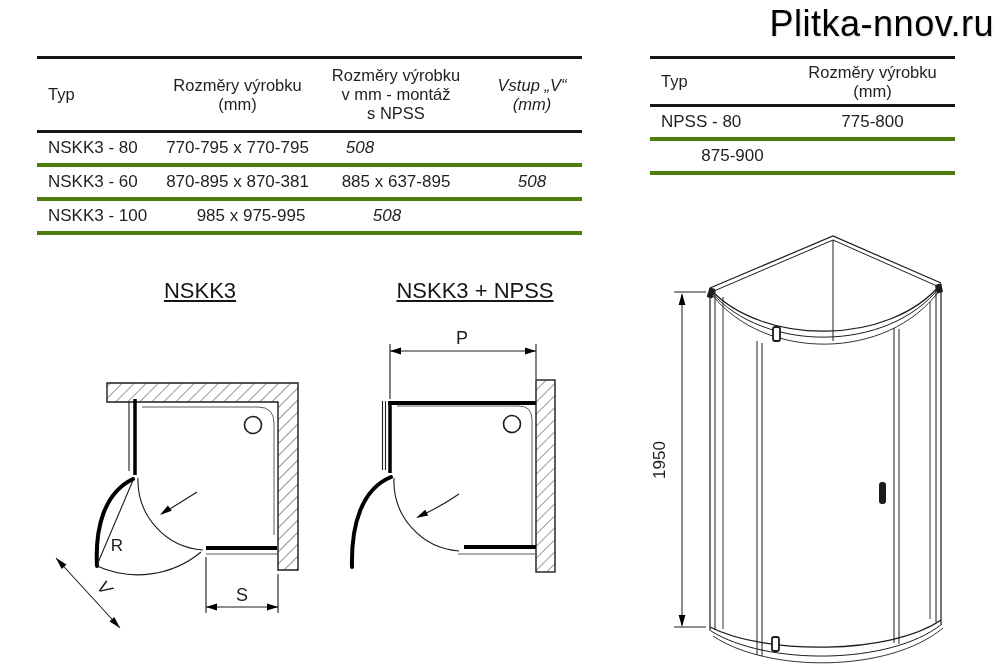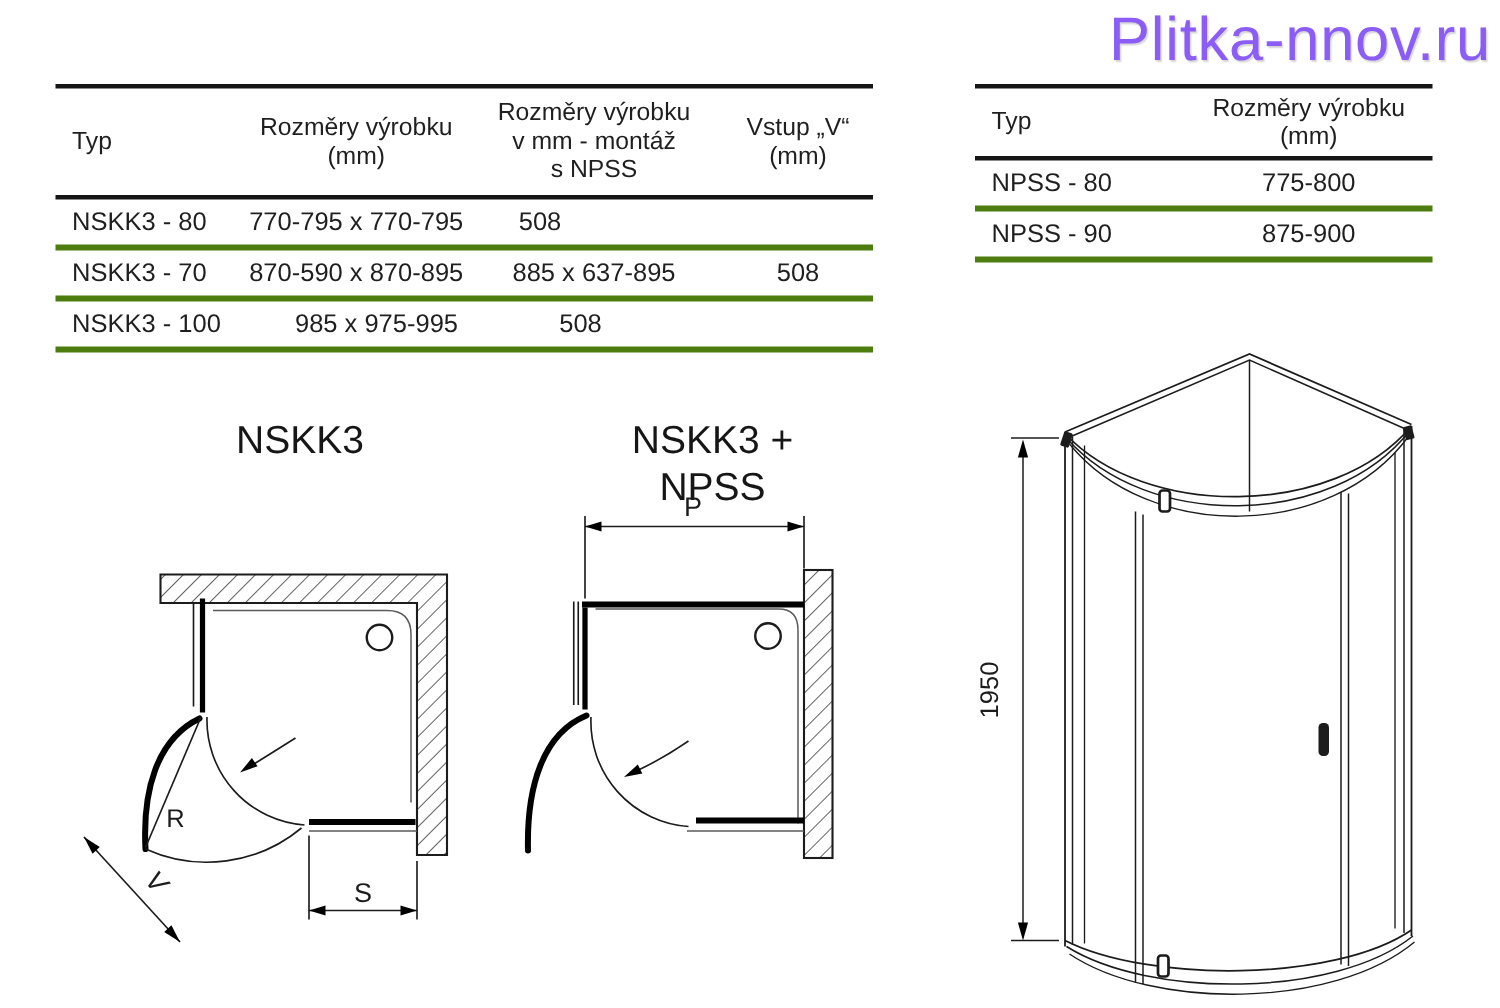--- a/index.html
+++ b/index.html
@@ -3,47 +3,47 @@
 <meta charset="utf-8">
 <style>
   html,body{margin:0;padding:0;}
   body{
     width:1000px;height:672px;position:relative;background:#ffffff;
     font-family:"Liberation Sans",sans-serif;color:#1f1f1f;overflow:hidden;
   }
   
   .watermark{
     position:absolute;top:3px;right:6px;
-    font-size:41px;letter-spacing:.5px;font-weight:400;
-    color:#8b5cf6;
+    font-size:36px;letter-spacing:.5px;font-weight:400;
+    color:#000000;
     text-shadow:1px 1px 1px #d6d6d6,-1px -1px 0 #ffffff,0 0 1px #dedede;
     user-select:none;
   }
   
   .tbl{position:absolute;border-top:3px solid #161616;font-size:17px;}
   .tbl .thead{display:flex;align-items:center;border-bottom:3px solid #161616;}
   .tbl .th{white-space:pre-line;text-align:center;line-height:19px;font-size:16.5px;box-sizing:border-box;}
   .tbl .th.left,.tbl .td.left{text-align:left;padding-left:11px;}
   .tbl .trow{display:flex;align-items:center;height:30px;border-bottom:4px solid #4d7c0f;}
   .tbl .td{text-align:center;box-sizing:border-box;line-height:30px;}
   
   .t-left{left:37px;top:56px;width:545px;}
   .t-left .thead{height:71px;}
   .t-left .c1{width:128px;}
   .t-left .c2{width:145px;}
   .t-left .c3{width:172px;}
-  .t-left .c4{width:100px;}
+  .t-left .c4{width:100px;font-style:italic;}
   
   .t-right{left:650px;top:56px;width:305px;}
   .t-right .thead{height:45px;}
   .t-right .c1{width:140px;}
   .t-right .c2{width:165px;}
   
   .diag-label{
-    position:absolute;font-size:26px;color:#161616;text-align:center;font-weight:400;
+    position:absolute;font-size:22px;color:#161616;text-align:center;font-weight:400;text-decoration:underline;
   }
   .lbl-left{left:130px;top:278px;width:140px;}
   .lbl-mid{left:385px;top:278px;width:180px;text-align:center;}
   
   .drawings{position:absolute;left:0;top:0;}
   .drawings text{font-family:"Liberation Sans",sans-serif;fill:#1c1c1c;}
 </style>
 </head>
 <body>
 
@@ -59,22 +59,22 @@
 s NPSS</div>
     <div class="th c4">Vstup „V“
 (mm)</div>
   </div>
   <div class="trow">
     <div class="td c1 left">NSKK3 - 80</div>
     <div class="td c2">770-795 x 770-795</div>
     <div class="td c4">508</div>
   </div>
   <div class="trow">
-    <div class="td c1 left">NSKK3 - 70</div>
-    <div class="td c2">870-590 x 870-895</div>
+    <div class="td c1 left">NSKK3 - 60</div>
+    <div class="td c2">870-895 x 870-381</div>
     <div class="td c3">885 x 637-895</div>
     <div class="td c4">508</div>
   </div>
   <div class="trow">
     <div class="td c1 left">NSKK3 - 100</div>
     <div class="td c3">985 x 975-995</div>
     <div class="td c4">508</div>
   </div>
 </div>
 
@@ -82,21 +82,20 @@
   <div class="thead">
     <div class="th c1 left">Typ</div>
     <div class="th c2">Rozměry výrobku
 (mm)</div>
   </div>
   <div class="trow">
     <div class="td c1 left">NPSS - 80</div>
     <div class="td c2">775-800</div>
   </div>
   <div class="trow">
-    <div class="td c1 left">NPSS - 90</div>
     <div class="td c2">875-900</div>
   </div>
 </div>
 
 <div class="diag-label lbl-left">NSKK3</div>
 <div class="diag-label lbl-mid">NSKK3 + NPSS</div>
 
 <svg class="drawings" width="1000" height="672" viewBox="0 0 1000 672">
   <defs>
     <pattern id="hatch" patternUnits="userSpaceOnUse" width="8.5" height="8.5" patternTransform="rotate(45)">

